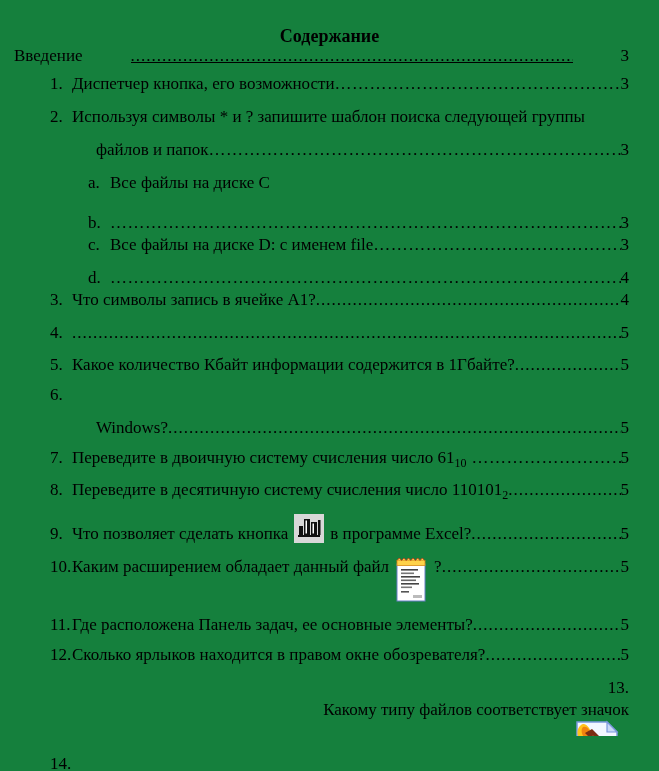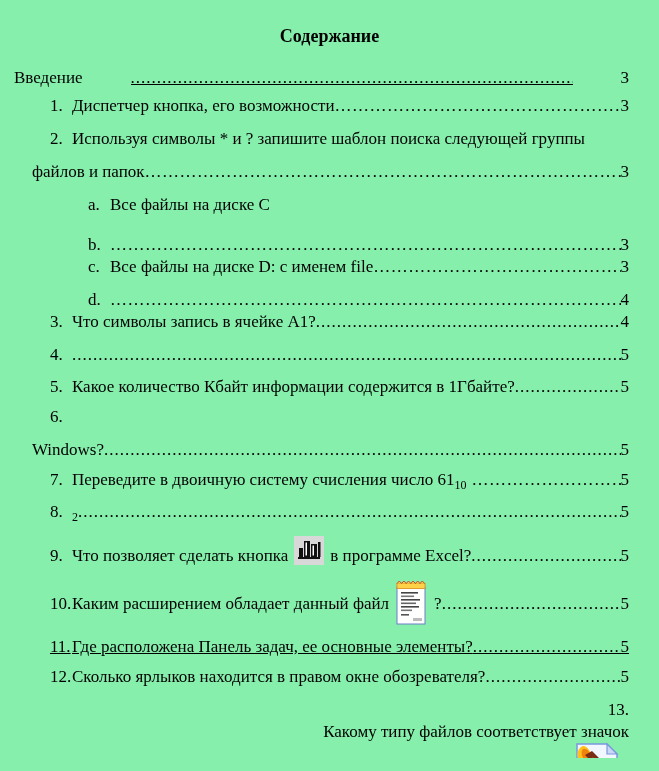--- a/index.html
+++ b/index.html
@@ -5,21 +5,21 @@
   html, body {
     margin: 0;
     padding: 0;
     background: #ffffff;
   }
   .page {
     position: relative;
     width: 659px;
     height: 771px;
     overflow: hidden;
-    background: #86efac;
+    background: #15803d;
     color: #000000;
     font-family: "Liberation Serif", "DejaVu Serif", serif;
     font-size: 17px;
   }
   .doc-title {
     margin-top: 26px;
     height: 20px;
     line-height: 20px;
     text-align: center;
     font-weight: bold;
@@ -31,21 +31,21 @@
     box-sizing: border-box;
     padding-right: 30px;
     white-space: nowrap;
     line-height: 19px;
     height: 19px;
     overflow: hidden;
   }
   .ind-root { padding-left: 14px; }
   .ind-num  { padding-left: 50px; }
   .ind-sub  { padding-left: 88px; }
-  .ind-cont { padding-left: 32px; }
+  .ind-cont { padding-left: 96px; }
   .marker { flex: 0 0 22px; }
   .txt { flex: 0 0 auto; }
   .lead {
     flex: 1 1 0;
     min-width: 0;
     overflow: hidden;
     white-space: nowrap;
   }
   .lead-dots { letter-spacing: 1px; }
   .lead-ellipsis { letter-spacing: 0.5px; }
@@ -54,39 +54,39 @@
   .row sub {
     font-size: 12px;
     position: relative;
     top: 4px;
     line-height: 0;
   }
   .icon-slot { margin: 0 6px; flex: 0 0 auto; }
   .icon-slot svg { display: block; }
 
   
-  .row-intro   { margin-top: 22px; gap: 48px; }
+  .row-intro   { margin-top: 0; gap: 48px; }
   .row-item-1  { margin-top: 9px;  }
   .row-item-2  { margin-top: 14px; }
   .row-item-2b { margin-top: 14px; }
   .row-sub-a   { margin-top: 14px; }
   .row-sub-b   { margin-top: 21px; }
   .row-sub-c   { margin-top: 3px;  }
   .row-sub-d   { margin-top: 14px; }
   .row-item-3  { margin-top: 3px;  }
   .row-item-4  { margin-top: 14px; }
   .row-item-5  { margin-top: 13px; }
   .row-item-6  { margin-top: 11px; }
   .row-item-6b { margin-top: 14px; }
   .row-item-7  { margin-top: 11px; }
   .row-item-7 sub { margin-right: 5px; }
   .row-item-8  { margin-top: 13px; }
   .row-item-9  { margin-top: 14px; height: 30px; align-items: flex-end; }
-  .row-item-10 { margin-top: 14px; height: 48px; align-items: center; }
-  .row-item-11 { margin-top: 10px; text-decoration: underline; }
+  .row-item-10 { margin-top: 14px; height: 48px; align-items: flex-start; }
+  .row-item-11 { margin-top: 10px; }
   .row-item-12 { margin-top: 11px; }
   .row-item-13 { margin-top: 14px; height: 58px; align-items: flex-end; flex-direction: column; }
   .row-item-14 { margin-top: 18px; }
 </style>
 </head>
 <body>
 
 <div class="page">
   <div class="doc-title">Содержание</div>
   <div id="toc">
@@ -157,20 +157,21 @@
       </div>
       <div class="row ind-num row-item-7">
         <span class="marker">7.</span>
         <span class="txt">Переведите в двоичную систему счисления число 61</span>
         <sub>10</sub>
         <span class="lead lead-ellipsis">……………………………………………………………………………………………………………………………………………………………………………………………………………………</span>
         <span class="pg">5</span>
       </div>
       <div class="row ind-num row-item-8">
         <span class="marker">8.</span>
+        <span class="txt">Переведите в десятичную систему счисления число 110101</span>
         <sub>2</sub>
         <span class="lead lead-dots">............................................................................................................................................................................................................................</span>
         <span class="pg">5</span>
       </div>
       <div class="row ind-num row-item-9">
         <span class="marker">9.</span>
         <span class="txt">Что позволяет сделать кнопка</span>
         <span class="icon-slot">
   <svg width="30" height="29" viewBox="0 0 30 29" xmlns="http://www.w3.org/2000/svg">
     <rect x="0" y="0" width="30" height="29" fill="#d8d8d8"></rect>

